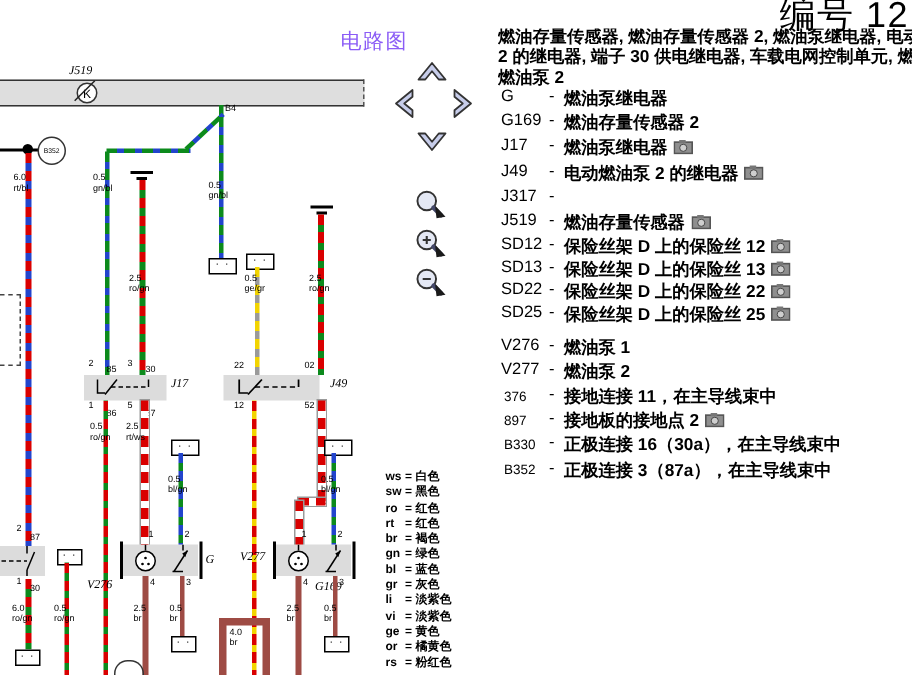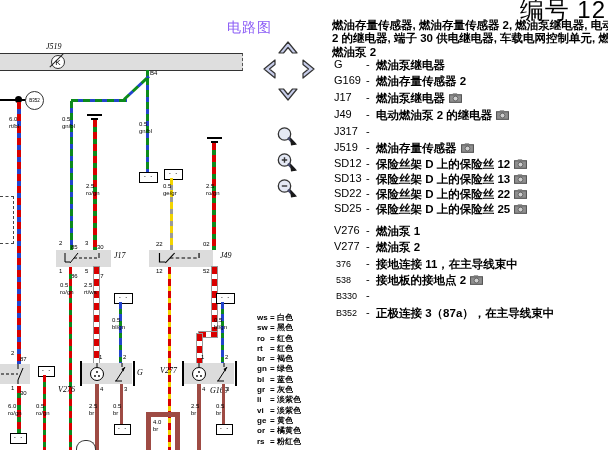--- a/index.html
+++ b/index.html
@@ -409,31 +409,32 @@
         <span class="ccode">V277</span>
         <span class="cdash">-</span>
         <span class="cdesc"><span>燃油泵 2</span></span>
       </div>
     <div class="crow" style="top:257px;">
         <span class="ccode small">376</span>
         <span class="cdash">-</span>
         <span class="cdesc"><span>接地连接 11，在主导线束中</span></span>
       </div>
     <div class="crow" style="top:273px;">
-        <span class="ccode small">538</span>
+        <span class="ccode small">897</span>
         <span class="cdash">-</span>
         <span class="cdesc"><span>接地板的接地点 2</span><svg class="cam" width="13" height="10" viewBox="0 0 12 9">
             <rect x="0.5" y="1.5" width="11" height="7" fill="#8f8f8f" stroke="#555"></rect>
             <rect x="3.5" y="0.2" width="4" height="2" fill="#777"></rect>
             <circle cx="6" cy="5" r="2.2" fill="#cfcfcf" stroke="#444" stroke-width="0.6"></circle>
           </svg></span>
       </div>
     <div class="crow" style="top:289px;">
         <span class="ccode small">B330</span>
         <span class="cdash">-</span>
+        <span class="cdesc"><span>正极连接 16（30a），在主导线束中</span></span>
       </div>
     <div class="crow" style="top:306px;">
         <span class="ccode small">B352</span>
         <span class="cdash">-</span>
         <span class="cdesc"><span>正极连接 3（87a），在主导线束中</span></span>
       </div>
   </div>
 
   <div id="legend">
     <div class="lrow"><span class="lcode">ws</span><span class="leq">=</span><span>白色</span></div>

